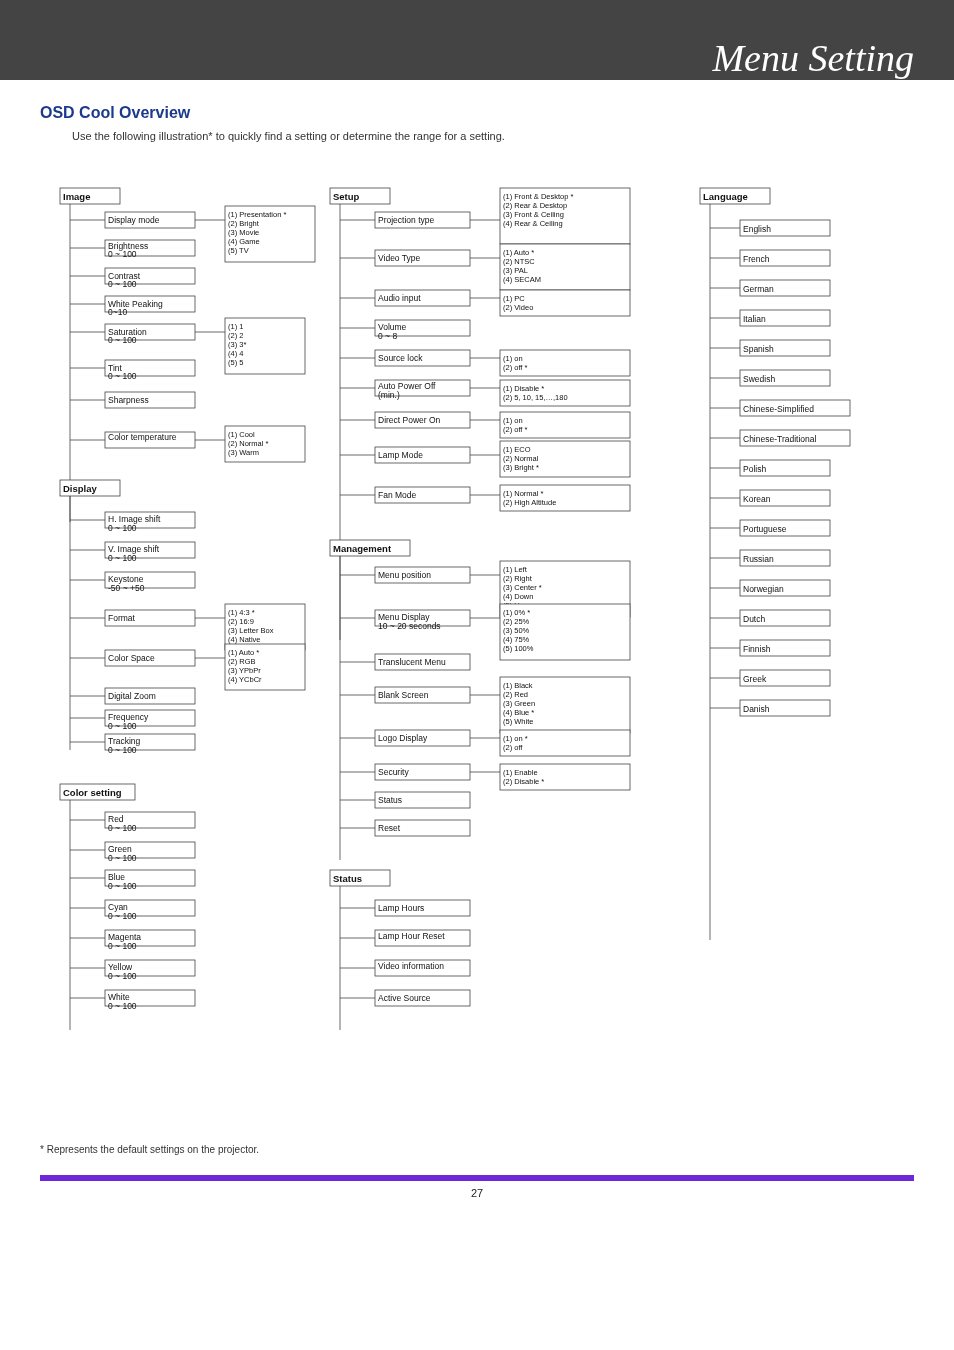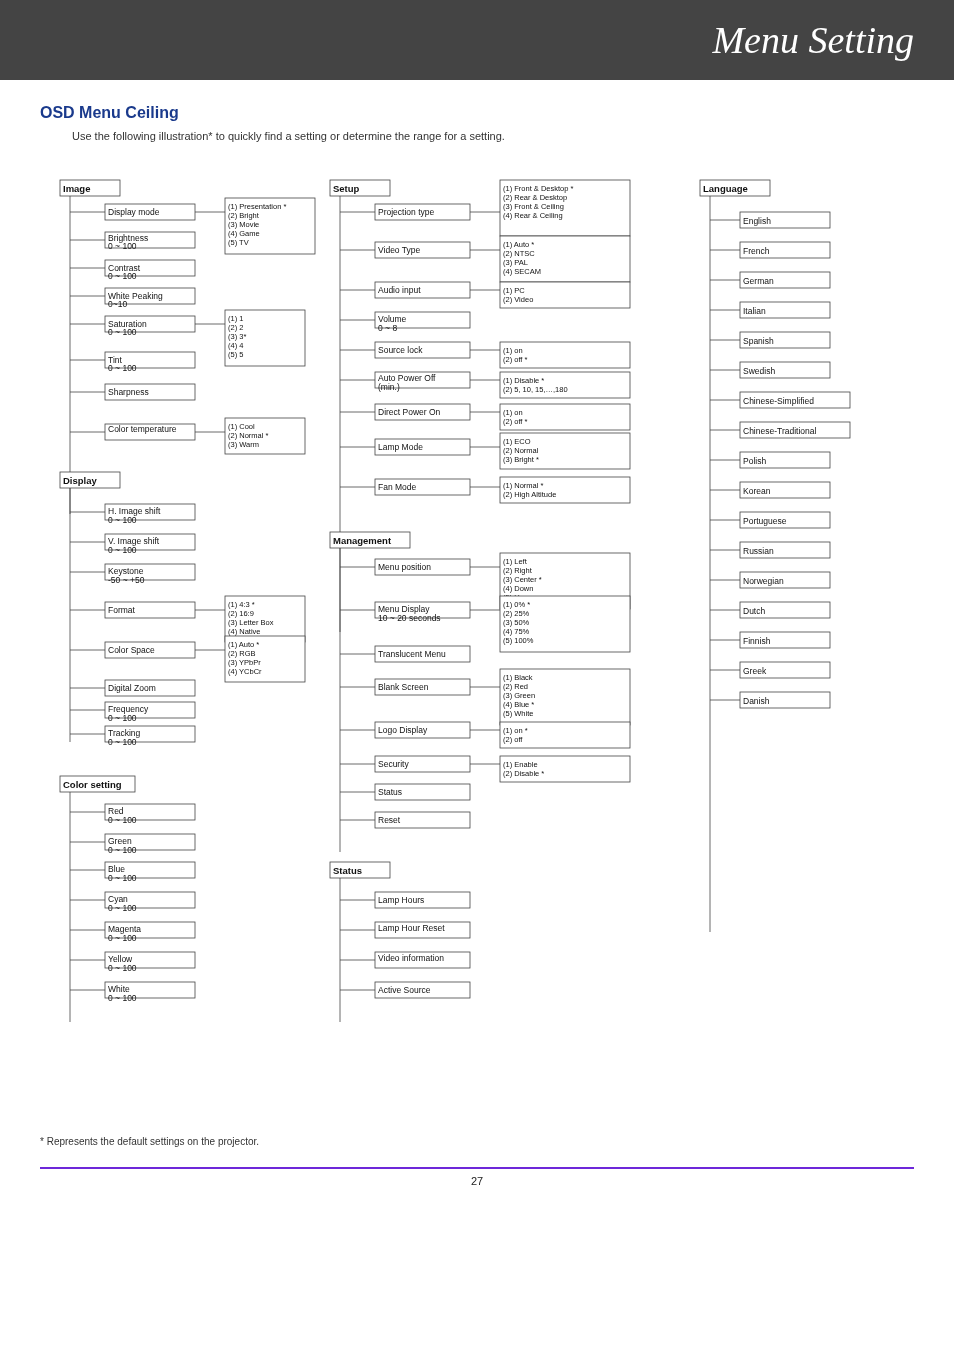--- a/index.html
+++ b/index.html
@@ -10,21 +10,21 @@
       font-family: Arial, sans-serif;
       font-size: 11px;
       color: #222;
     }
 
     
     .header {
       background: #444;
       height: 80px;
       display: flex;
-      align-items: center;
+      align-items: flex-end;
       justify-content: flex-end;
       padding-right: 40px;
     }
     .header-title {
       font-family: Georgia, serif;
       font-style: italic;
       font-size: 38px;
       color: #fff;
     }
 
@@ -34,57 +34,57 @@
 
     .section-title {
       color: #1a3a8c;
       font-size: 16px;
       font-weight: bold;
       margin-bottom: 8px;
     }
 
     .subtitle {
       font-size: 11px;
-      margin-bottom: 10px;
+      margin-bottom: 18px;
       color: #333;
       padding-left: 32px;
     }
 
     .footnote {
       margin-top: 24px;
       font-size: 10px;
       color: #333;
     }
 
     .page-number {
       text-align: center;
       font-size: 11px;
       margin-top: 20px;
-      border-top: 2px solid #6d28d9;
+      border-top: 6px solid #6d28d9;
       padding-top: 6px;
     }
 
     
     .diagram-svg {
       display: block;
     }
 
     text {
       font-family: Arial, sans-serif;
     }
   </style>
 </head>
 <body>
 
 <div class="header">
   <span class="header-title">Menu Setting</span>
 </div>
 
 <div class="content">
-  <div class="section-title">OSD Menu Ceiling</div>
+  <div class="section-title">OSD Cool Overview</div>
   <div class="subtitle">Use the following illustration* to quickly find a setting or determine the range for a setting.</div>
 
   <svg class="diagram-svg" width="880" height="960" viewBox="0 0 880 960">
     <defs>
       <style>
         .box-rect { fill: white; stroke: #444; stroke-width: 0.8; }
         .lbl { font-family: Arial, sans-serif; font-size: 8.5px; fill: #111; }
         .lbl-bold { font-family: Arial, sans-serif; font-size: 9.5px; fill: #111; font-weight: bold; }
         .lbl-sm { font-family: Arial, sans-serif; font-size: 7.5px; fill: #111; }
         .connector { stroke: #444; stroke-width: 0.8; fill: none; }

